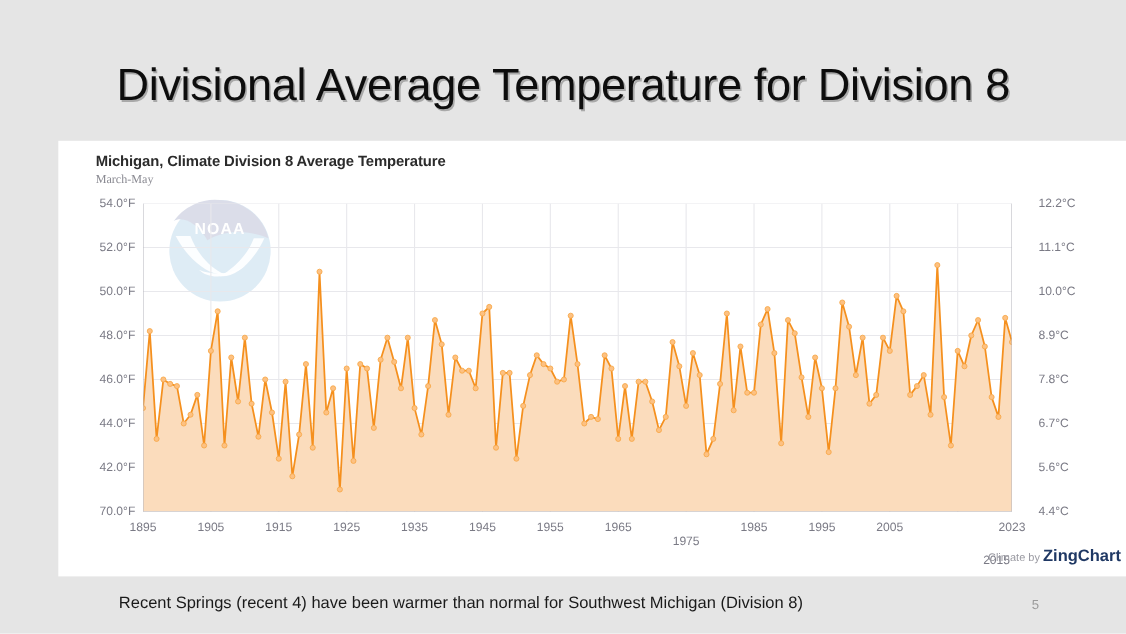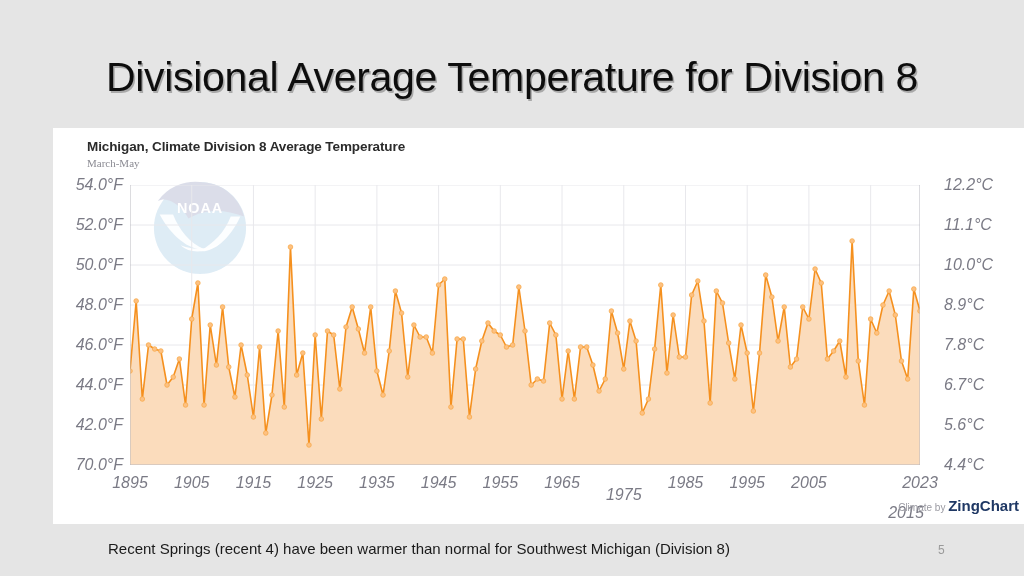--- a/index.html
+++ b/index.html
@@ -82,24 +82,23 @@
     top: -5px;
     width: 96px;
     height: 96px;
     opacity: 0.85;
     pointer-events: none;
   }
 
   
   .axis-label {
     position: absolute;
-    font-size: 16px;
+    font-size: 11px;
     color: #7a7a85;
     white-space: nowrap;
-    font-style: italic;
   }
   .y-left  { right: 100%; margin-right: 7px; transform: translateY(-50%); text-align: right; }
   .y-right { left: 100%;  margin-left: 24px;  transform: translateY(-50%); text-align: left; }
   .x-tick  { top: 100%; margin-top: 9px; transform: translateX(-50%); }
 
   
   #zing-credit {
     position: absolute;
     right: 22px;
     bottom: 10px;

